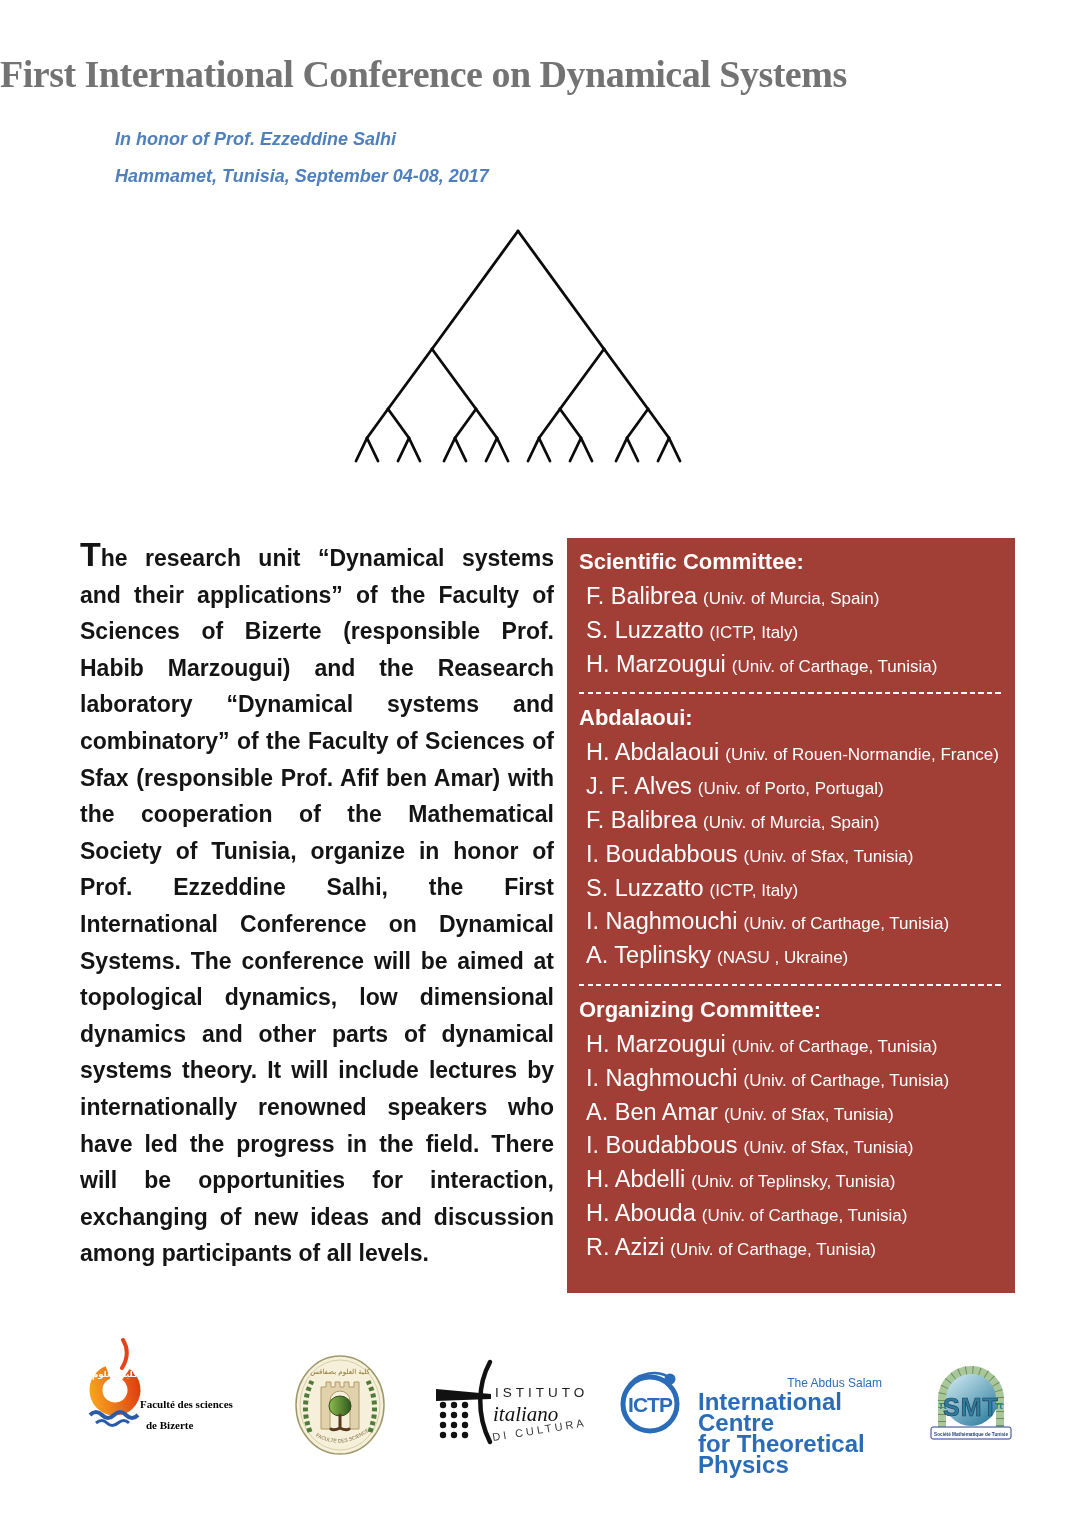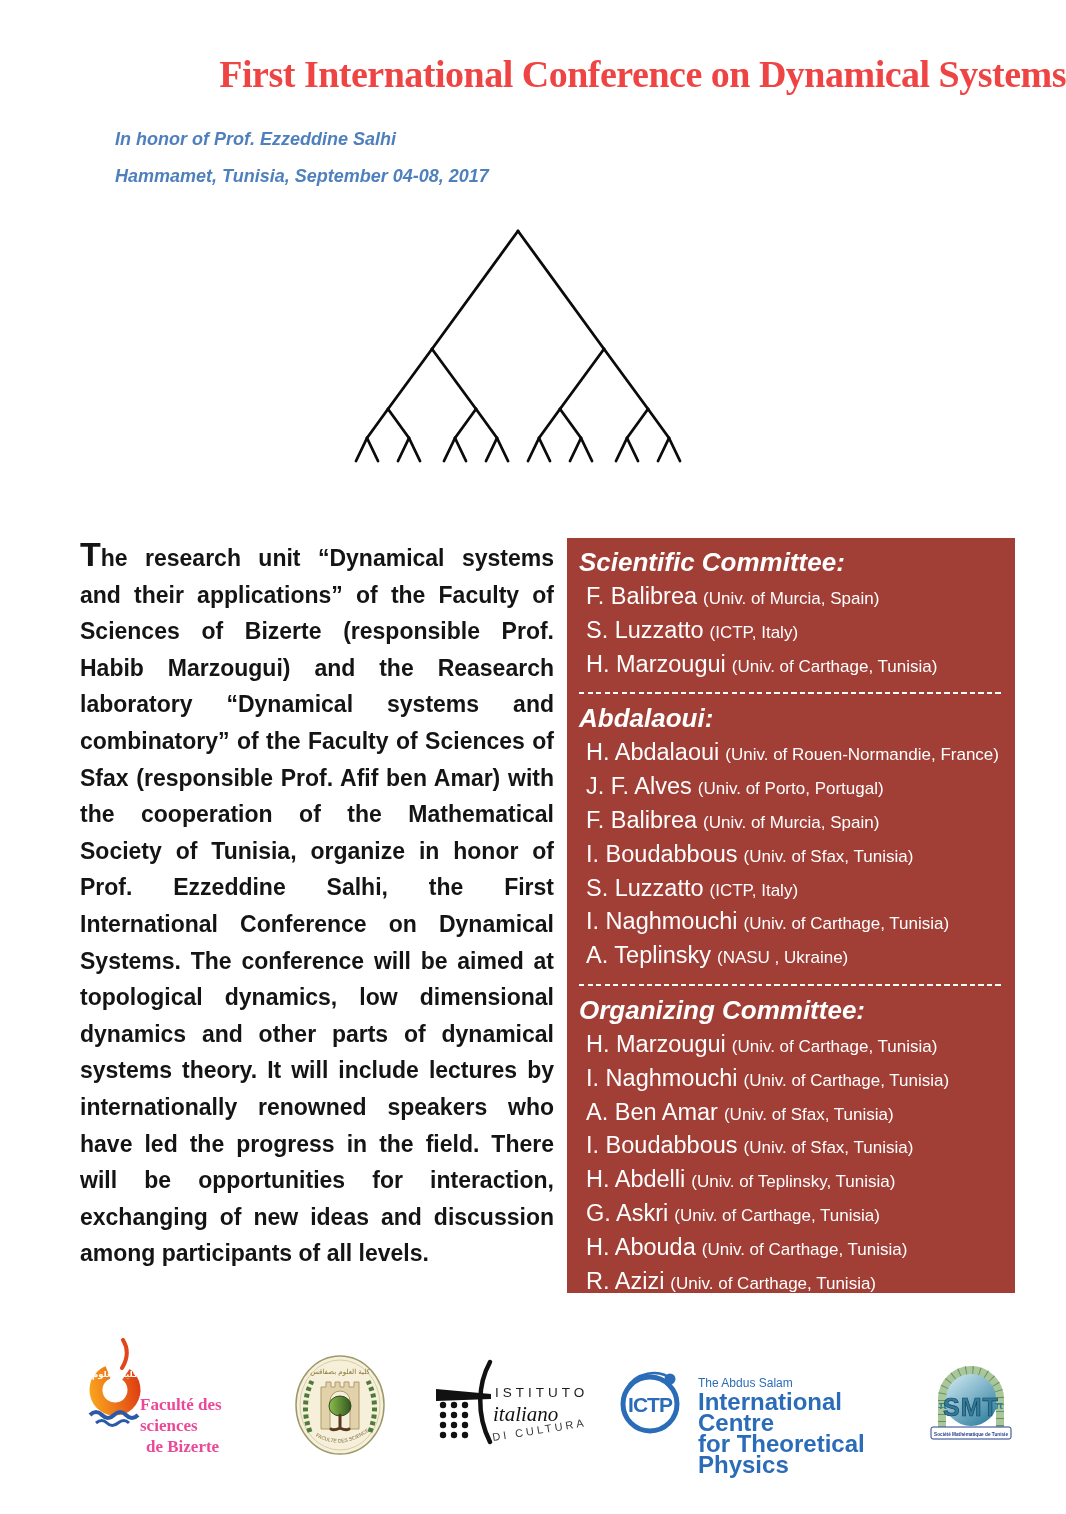--- a/index.html
+++ b/index.html
@@ -3,23 +3,23 @@
 <meta charset="utf-8">
 <style>
   html,body { margin:0; padding:0; background:#ffffff; }
   .page {
     position:relative; width:1066px; height:1514px; background:#ffffff;
     font-family:"Liberation Sans", sans-serif; overflow:hidden;
   }
 
   
   .title {
-    position:absolute; left:0; top:52px; width:100%; text-align:right;
+    position:absolute; left:0; top:52px; width:100%; text-align:left;
     font-family:"Liberation Serif", serif; font-weight:bold; font-size:38px;
-    letter-spacing:-0.5px; color:#ef4444; white-space:nowrap;
+    letter-spacing:-0.5px; color:#737373; white-space:nowrap;
   }
   .subtitle {
     position:absolute; left:115px; top:121px;
     font-weight:bold; font-style:italic; font-size:18px; line-height:37px;
     color:#4F80BD;
   }
 
   
   .tree { position:absolute; left:338px; top:226px; width:360px; height:240px; }
 
@@ -30,42 +30,42 @@
     text-align:justify; color:#141414;
   }
   .intro::first-letter { font-size:34px; line-height:1; }
 
   
   .panel {
     position:absolute; left:567px; top:538px; width:448px; height:755px;
     background:#A13E36; color:#ffffff; box-sizing:border-box;
     padding:5px 12px 6px 12px; overflow:hidden;
   }
-  .panel-heading { font-style:italic; font-weight:bold; font-size:26px; line-height:38px; }
+  .panel-heading { font-weight:bold; font-size:22px; line-height:38px; }
   .member { padding-left:7px; line-height:31.8px; white-space:nowrap; }
   .mname { font-size:23.5px;text-align:center; }
   .maff  { font-size:17px; margin-left:6px; }
   .dashed-sep {
     height:2px; margin:10px 0 5px 0;
     background:repeating-linear-gradient(90deg,#ffffff 0 5px, transparent 5px 8.5px);
   }
 
   
   .logo { position:absolute; }
   .logo-bizerte { left:86px;  top:1338px; width:180px; height:100px; }
   .bz-text {
     position:absolute; left:54px; top:56px; width:130px;
-    font-family:"Liberation Serif", serif; font-weight:bold; font-size:17px;
-    line-height:21px; color:#ec4899;
+    font-family:"Liberation Serif", serif; font-weight:bold; font-size:11px;
+    line-height:21px; color:#000000;
   }
   .logo-sfax { left:294px; top:1354px; width:92px; height:103px;text-align:center; }
   .logo-iic  { left:433px; top:1352px; width:160px; height:95px; }
   .logo-ictp { left:612px; top:1364px; width:270px; height:78px; }
   .ictp-text { position:absolute; left:86px; top:12px; color:#2B6CB8; }
-  .ictp-small { font-size:12px; line-height:15px; }
+  .ictp-small { font-size:12px; line-height:15px;text-align:right; }
   .ictp-big   { font-size:24px; line-height:21px; font-weight:bold; }
   .logo-smt  { left:930px; top:1349px; width:82px; height:92px; }
 
   .ar { font-family:"DejaVu Sans", sans-serif; }
   svg text { font-family:"Liberation Sans", sans-serif; }
   .serif-it { font-family:"Liberation Serif", serif; font-style:italic; }
 </style>
 </head>
 <body>
 
@@ -127,21 +127,20 @@
       <div class="member"><span class="mname">S. Luzzatto</span><span class="maff">(ICTP, Italy)</span></div>
       <div class="member"><span class="mname">I. Naghmouchi</span><span class="maff">(Univ. of Carthage, Tunisia)</span></div>
       <div class="member"><span class="mname">A. Teplinsky</span><span class="maff">(NASU , Ukraine)</span></div>
       <div class="dashed-sep"></div>
       <div class="panel-heading">Organizing Committee:</div>
       <div class="member"><span class="mname">H. Marzougui</span><span class="maff">(Univ. of Carthage, Tunisia)</span></div>
       <div class="member"><span class="mname">I. Naghmouchi</span><span class="maff">(Univ. of Carthage, Tunisia)</span></div>
       <div class="member"><span class="mname">A. Ben Amar</span><span class="maff">(Univ. of Sfax, Tunisia)</span></div>
       <div class="member"><span class="mname">I. Boudabbous</span><span class="maff">(Univ. of Sfax, Tunisia)</span></div>
       <div class="member"><span class="mname">H. Abdelli</span><span class="maff">(Univ. of Teplinsky, Tunisia)</span></div>
-      <div class="member"><span class="mname">G. Askri</span><span class="maff">(Univ. of Carthage, Tunisia)</span></div>
       <div class="member"><span class="mname">H. Abouda</span><span class="maff">(Univ. of Carthage, Tunisia)</span></div>
       <div class="member"><span class="mname">R. Azizi</span><span class="maff">(Univ. of Carthage, Tunisia)</span></div>
     </div>
 
   <div class="logo logo-bizerte">
     <svg width="58" height="96" viewBox="0 0 58 96">
       <defs>
         <linearGradient id="bzg" x1="0" y1="0" x2="1" y2="1">
           <stop offset="0" stop-color="#F9A81E"></stop>
             <stop offset="1" stop-color="#DE3A12"></stop>

